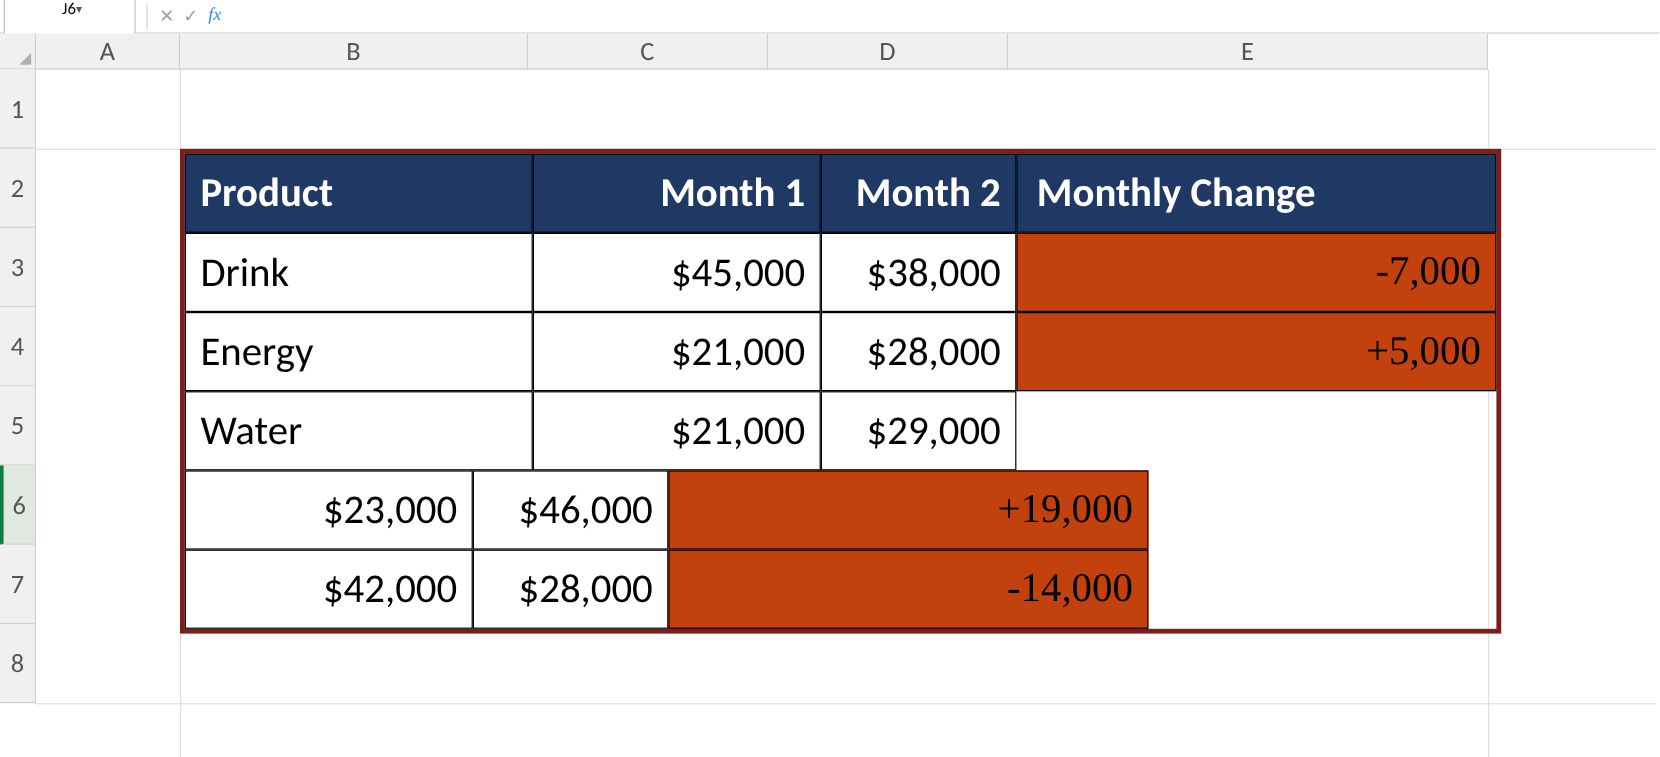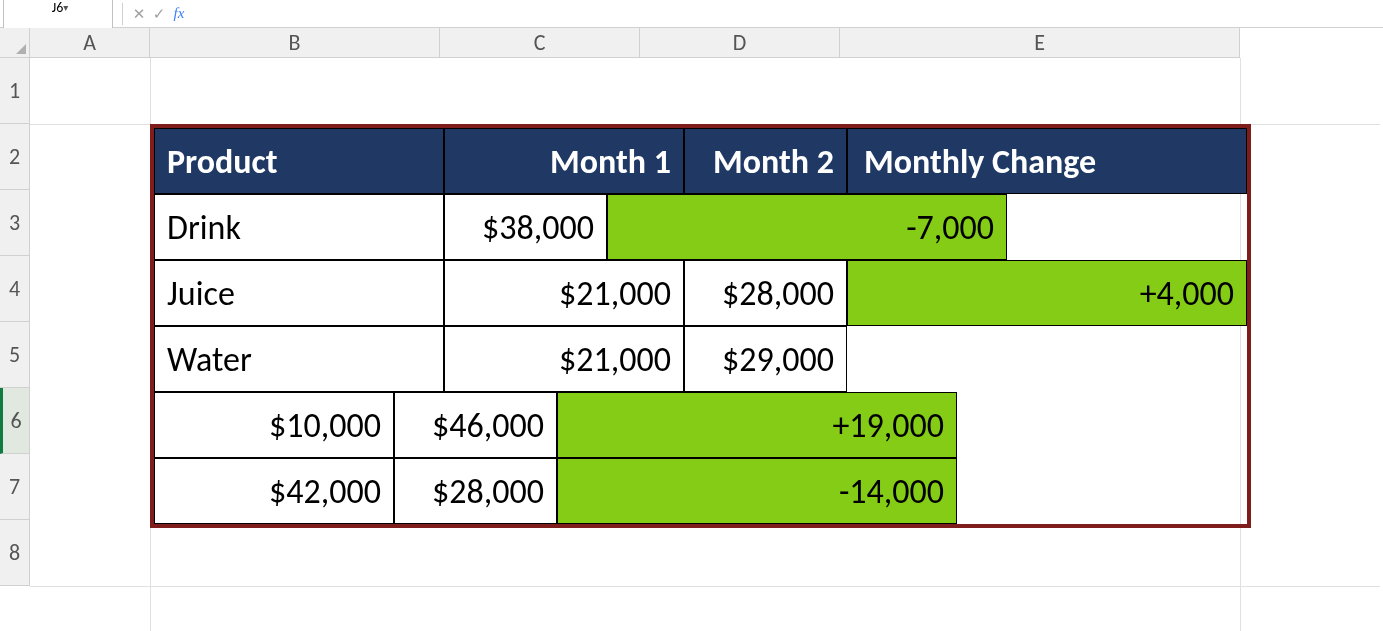--- a/index.html
+++ b/index.html
@@ -154,21 +154,21 @@
       color: #fff;
       font-weight: bold;
     }
     .col-product { width: 290px; justify-content: flex-start; }
     .col-m1 { width: 240px; justify-content: flex-end; }
     .col-m2 { width: 163px; justify-content: flex-end; }
     .col-change { width: 400px; justify-content: flex-end; }
     .dt-header.col-m1, .dt-header.col-m2 { justify-content: flex-end; }
     .dt-header.col-change { justify-content: flex-start; padding-left: 16px; }
     .dt-header.col-product { justify-content: flex-start; }
-    .hl { background: #84cc16; }
+    .hl { background: #c2410c; font-family: Liberation Serif, serif; }
     .grid-lines-v {
       position: absolute;
       top: 30px;
       height: 600px;
       width: 1px;
       background: #e0e0e0;
     }
     .grid-lines-h {
       position: absolute;
       left: 30px;
@@ -222,36 +222,37 @@
   <div class="cells">
     <div class="data-table">
       <div class="dt-row">
         <div class="dt-cell dt-header col-product">Product</div>
         <div class="dt-cell dt-header col-m1">Month 1</div>
         <div class="dt-cell dt-header col-m2">Month 2</div>
         <div class="dt-cell dt-header col-change">Monthly Change</div>
       </div>
       <div class="dt-row">
         <div class="dt-cell col-product">Drink</div>
+        <div class="dt-cell col-m1">$45,000</div>
         <div class="dt-cell col-m2">$38,000</div>
         <div class="dt-cell col-change hl">-7,000</div>
       </div>
       <div class="dt-row">
-        <div class="dt-cell col-product">Juice</div>
+        <div class="dt-cell col-product">Energy</div>
         <div class="dt-cell col-m1">$21,000</div>
         <div class="dt-cell col-m2">$28,000</div>
-        <div class="dt-cell col-change hl">+4,000</div>
+        <div class="dt-cell col-change hl">+5,000</div>
       </div>
       <div class="dt-row">
         <div class="dt-cell col-product">Water</div>
         <div class="dt-cell col-m1">$21,000</div>
         <div class="dt-cell col-m2">$29,000</div>
       </div>
       <div class="dt-row">
-        <div class="dt-cell col-m1">$10,000</div>
+        <div class="dt-cell col-m1">$23,000</div>
         <div class="dt-cell col-m2">$46,000</div>
         <div class="dt-cell col-change hl">+19,000</div>
       </div>
       <div class="dt-row">
         <div class="dt-cell col-m1">$42,000</div>
         <div class="dt-cell col-m2">$28,000</div>
         <div class="dt-cell col-change hl">-14,000</div>
       </div>
     </div>
   </div>

